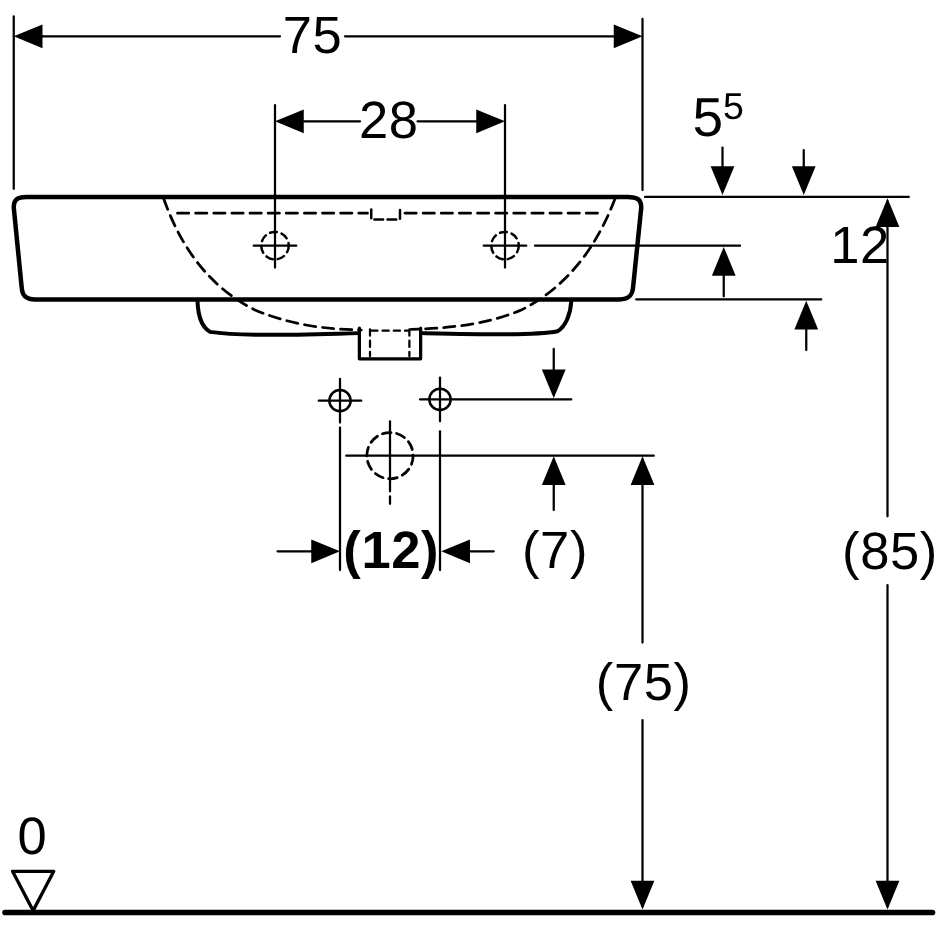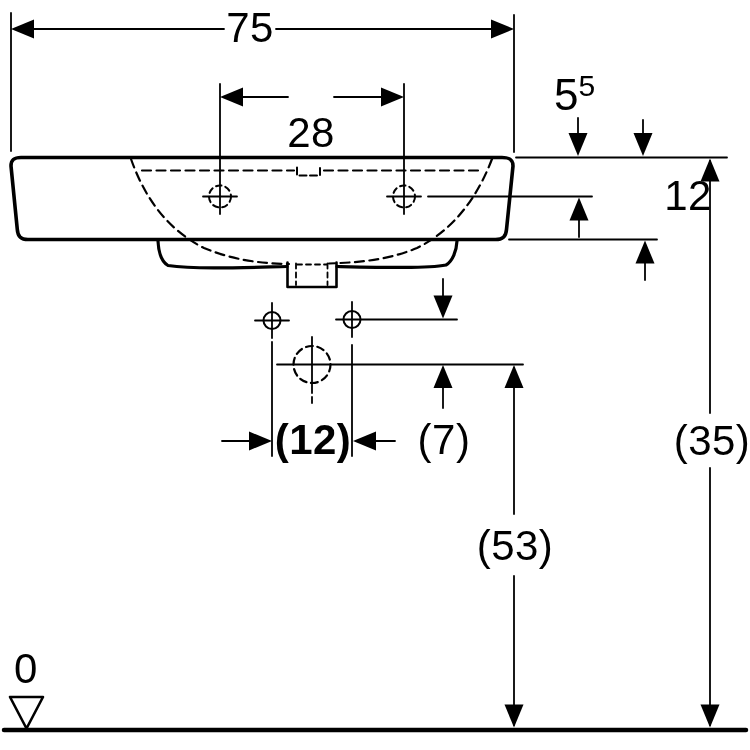--- a/index.html
+++ b/index.html
@@ -150,32 +150,32 @@
     <g stroke="#000">
       <line x1="4" y1="730" x2="746" y2="730" stroke-width="4.5"></line>
     </g>
     <g>
       <polygon points="10,697 43,697 26.5,728.5" fill="#ffffff" stroke="#000" stroke-width="2.6"></polygon>
     </g>
   </svg>
 
   <div class="dim-label" style="left:250px;top:28px;">75</div>
 
-  <div class="dim-label" style="left:311px;top:96px;margin-top:37px;">28</div>
+  <div class="dim-label" style="left:311px;top:96px;">28</div>
 
   <div class="sup-label" style="left:554px;top:73px;">
     <span class="main">5</span>
       <span class="sup">5</span>
   </div>
 
   <div class="dim-label" style="left:645px;top:196px;margin-left:43px;">12</div>
 
   <div class="dim-label" style="left:313px;top:440px;font-weight:bold;">(12)</div>
 
   <div class="dim-label" style="left:444px;top:440px;">(7)</div>
 
-  <div class="dim-label" style="left:515px;top:546px;">(53)</div>
+  <div class="dim-label" style="left:515px;top:546px;">(75)</div>
 
-  <div class="dim-label" style="left:712px;top:441px;">(35)</div>
+  <div class="dim-label" style="left:712px;top:441px;">(85)</div>
 
   <div class="dim-label" style="left:26px;top:669px;">0</div>
 
 </div>
 
 </body></html>

